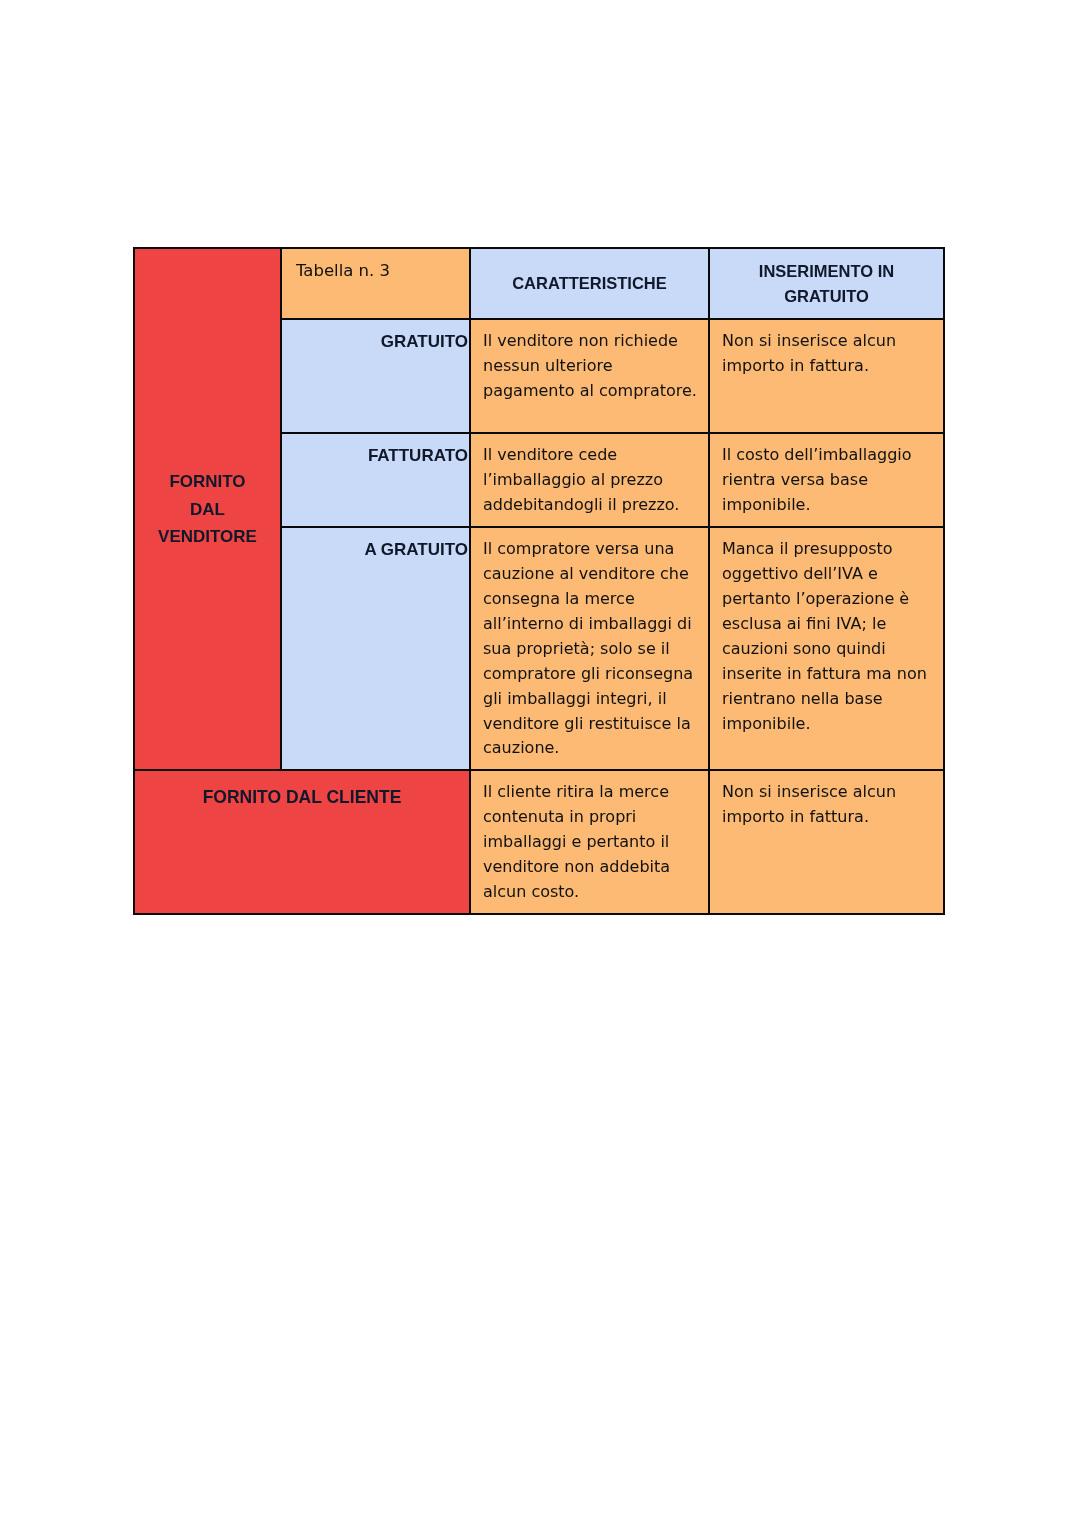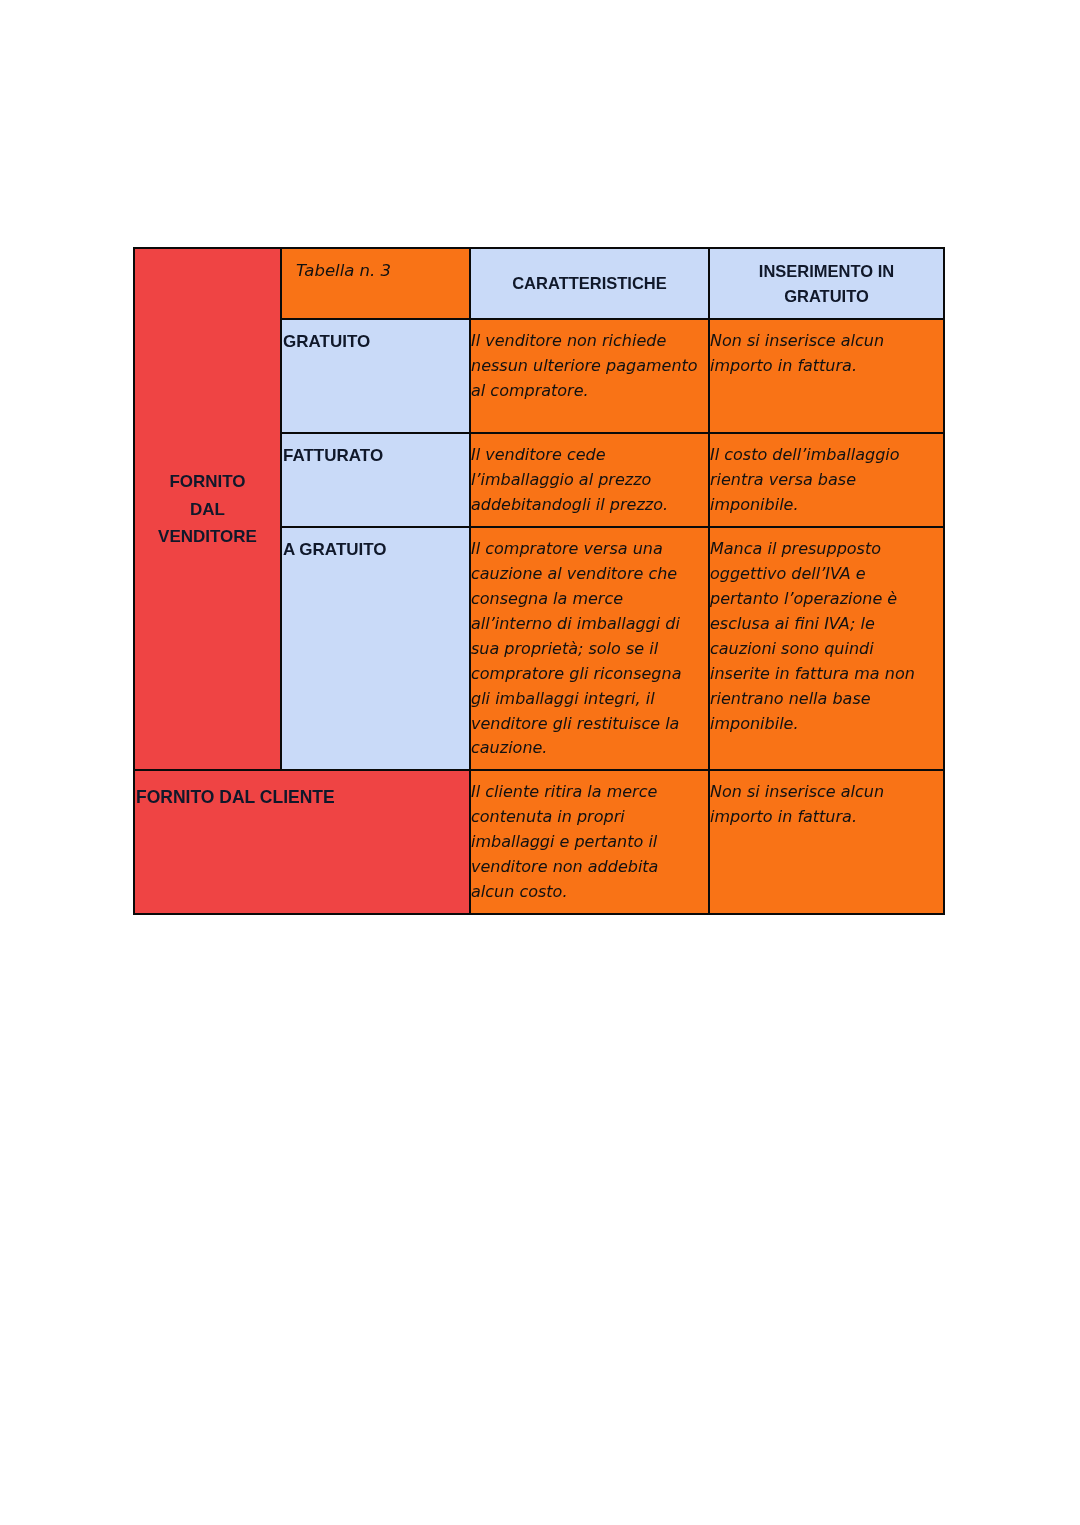--- a/index.html
+++ b/index.html
@@ -37,21 +37,21 @@
     width: 810px;
     border-collapse: collapse;
     table-layout: fixed;
   }
   table.tbl td {
     border: 2px solid #0a0a0a;
     overflow: hidden;
   }
   .c-blue  { background: #ef4444; }
   .c-light { background: #C9DAF8; }
-  .c-white { background: #f97316; font-style: italic; }
+  .c-white { background: #fdba74; }
 
   .grp {
     vertical-align: middle;
     text-align: center;
     font-family: "Liberation Sans", sans-serif;
     font-weight: bold;
     font-size: 17px;
     line-height: 1.6;
     color: #10182a;
     padding: 0 18px;
@@ -69,39 +69,39 @@
     text-align: center;
     font-family: "Liberation Sans", sans-serif;
     font-weight: bold;
     font-size: 16.5px;
     line-height: 1.5;
     color: #10182a;
     padding: 4px 10px;
   }
   .lbl {
     vertical-align: top;
-    text-align: left;
+    text-align: right;
     padding-top: 12px;
     font-family: "Liberation Sans", sans-serif;
     font-weight: bold;
     font-size: 17px;
     color: #10182a;
   }
   .bodycell {
     vertical-align: top;
     text-align: left;
-    padding: 9px 8px 8px 0;
+    padding: 9px 8px 8px 12px;
     font-size: 16px;
     line-height: 1.56;
     color: #111111;
     font-family: "DejaVu Sans", sans-serif;
   }
   .client {
     vertical-align: top;
-    text-align: left;
+    text-align: center;
     padding-top: 16px;
     font-family: "Liberation Sans", sans-serif;
     font-weight: bold;
     font-size: 17.5px;
     color: #10182a;
     margin-top: 36px;
   }
   tr.r-hdr    { height: 71px; }
   tr.r-grat   { height: 114px; }
   tr.r-fatt   { height: 89px; }

